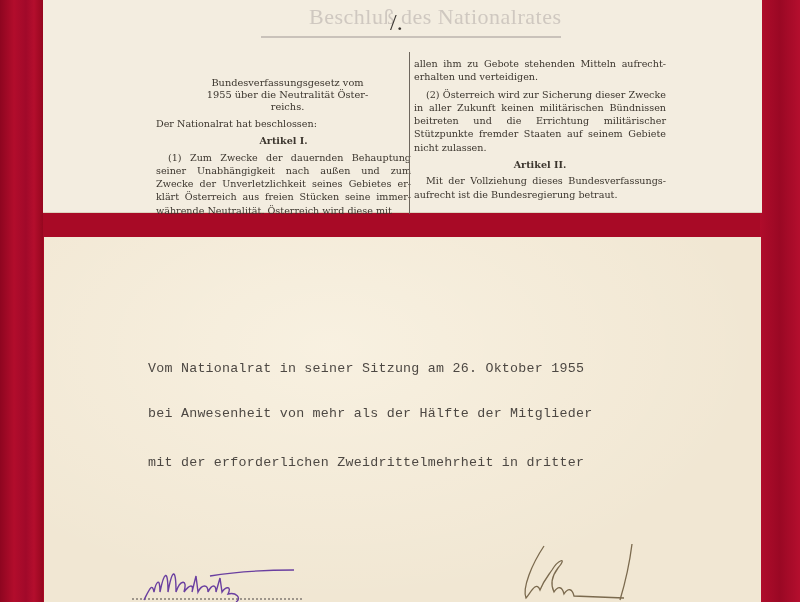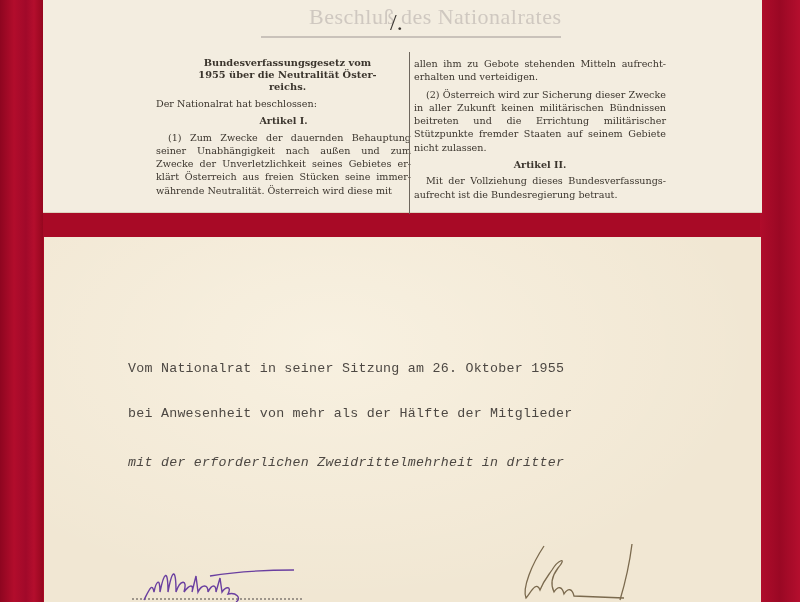--- a/index.html
+++ b/index.html
@@ -36,40 +36,40 @@
     position: absolute; top: 57px;
     font-family: "DejaVu Serif", serif; color: #3b352d;
     font-size: 9.6px; line-height: 13.3px;
   }
   .col-left { left: 113px; width: 255px; }
   .col-right { left: 371px; width: 252px; }
   .col-divider {
     position: absolute; left: 366px; top: 52px; width: 1px; height: 162px;
     background: #6d665d;
   }
-  .law-title { text-align: center; font-weight: bold; font-size: 9.8px; line-height: 12px; padding-left: 8px; }
+  .law-title { text-align: center; font-weight: normal; font-size: 9.8px; line-height: 12px; padding-left: 8px; margin-top: 20px; }
   .p { text-align: justify; text-align-last: left; }
   .p-indent { text-indent: 12px; }
   .article-h { text-align: center; font-weight: bold; margin: 4px 0 3px; }
   .spacer-s { height: 4px; }
 
   
   .sheet-bottom {
     position: absolute; left: 44px; top: 237px; width: 717px; height: 365px;
     background: #f1e7d3;
     background-image: radial-gradient(ellipse at 40% 30%, rgba(255,250,238,0.5), transparent 70%);
   }
   .typed {
-    position: absolute; left: 84px;
+    position: absolute; left: 104px;
     font-family: "Liberation Mono", monospace; font-size: 13.3px; letter-spacing: 0.25px;
     color: #4d4843; white-space: pre;
   }
   .typed-1 { top: 124px; }
   .typed-2 { top: 169px; }
-  .typed-3 { top: 218px; font-style: italic; }
+  .typed-3 { top: 218px; }
   .typed-4 { top: 268px; }
 
   .sig-line {
     position: absolute; left: 88px; top: 361px; width: 170px; height: 0;
     border-top: 2px dotted #9e968b;
   }
   .sig { position: absolute; }
   .sig-left { left: 80px; top: 325px; width: 190px; height: 40px; }
   .sig-right { left: 470px; top: 303px; width: 140px; height: 62px; }
 </style>

